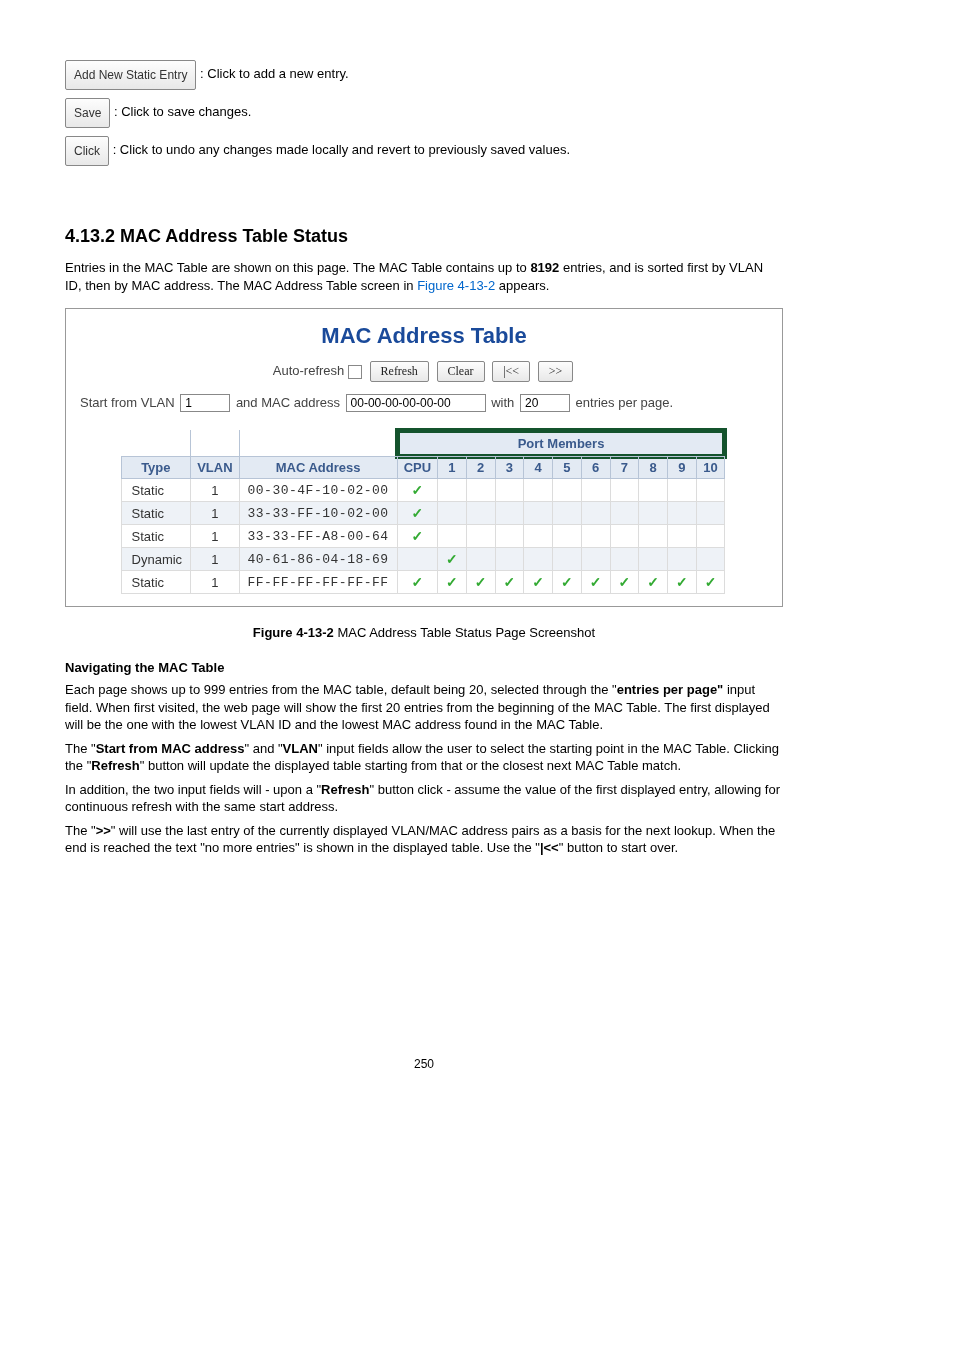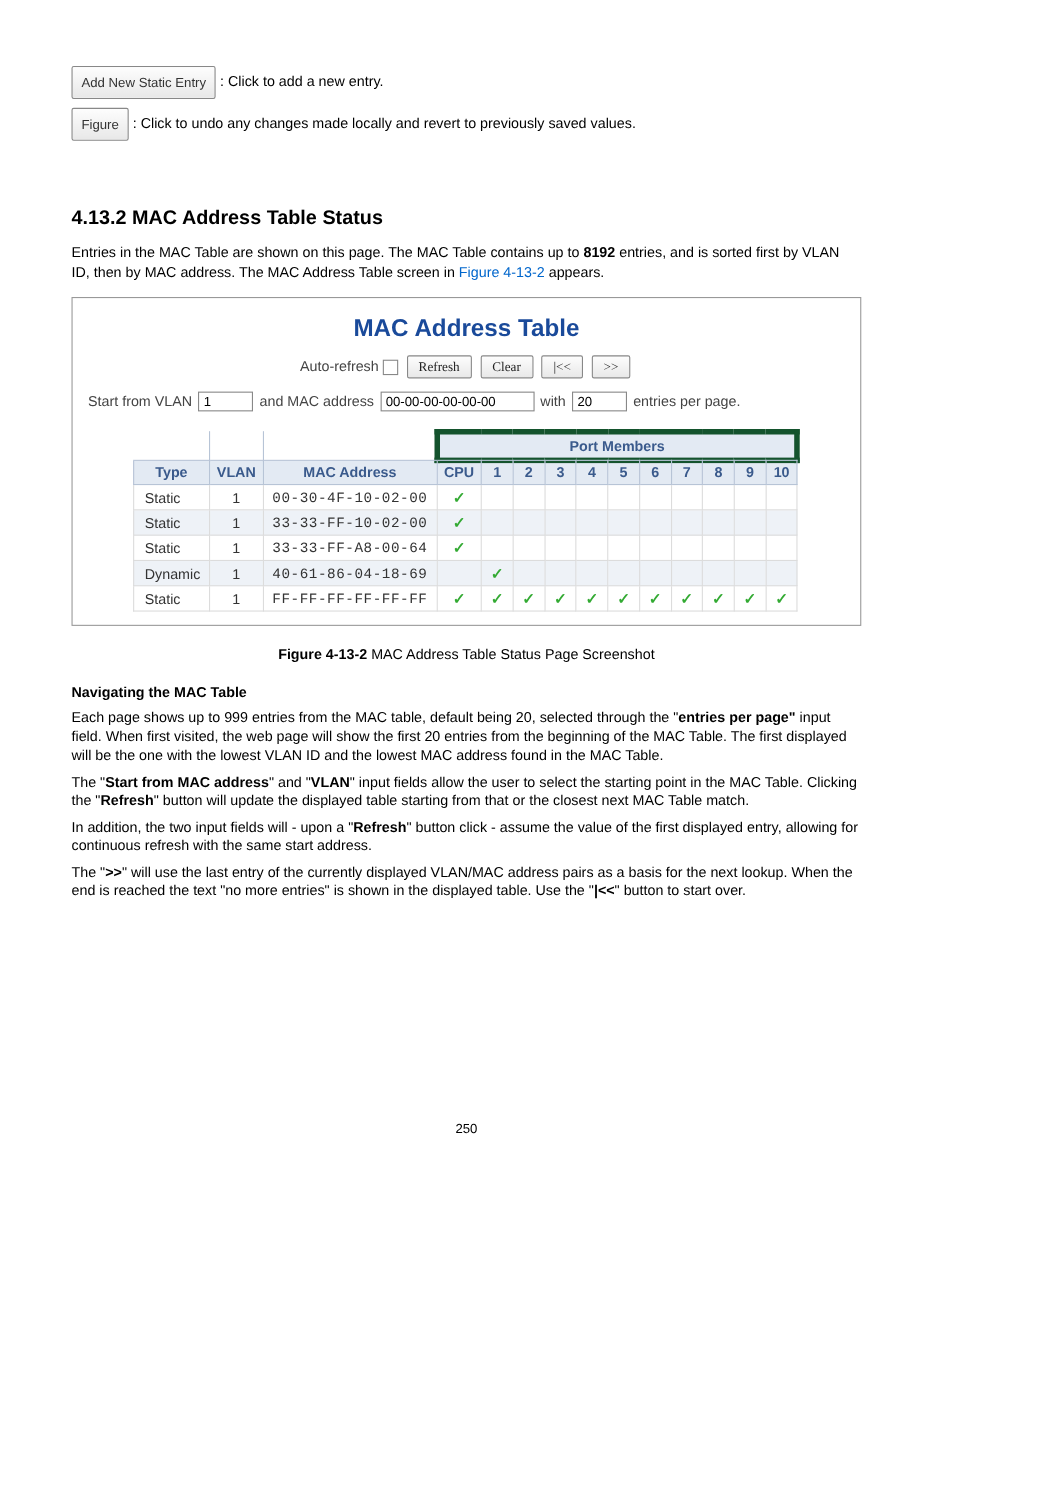--- a/index.html
+++ b/index.html
@@ -160,21 +160,25 @@
 </head>
 <body>
 
 <div class="page">
 
   <div class="btn-line">
     <span class="btn-img">Add New Static Entry</span>
     <span> : Click to add a new entry.</span>
   </div>
   <div class="btn-line">
-    <span class="btn-img">Figure</span>
+    <span class="btn-img">Save</span>
+    <span>: Click to save changes.</span>
+  </div>
+  <div class="btn-line">
+    <span class="btn-img">Click</span>
     <span>: Click to undo any changes made locally and revert to previously saved values.</span>
   </div>
 
   <div class="section-title">4.13.2 MAC Address Table Status</div>
 
   <p class="para">
     <span>Entries in the MAC Table are shown on this page. The MAC Table contains up to </span><span style="font-weight:bold">8192</span><span> entries, and is sorted first by VLAN ID, then by MAC address. The MAC Address Table screen in </span><span class="link">Figure 4-13-2</span><span> appears.</span>
   </p>
 
   <div class="screenshot-box">

